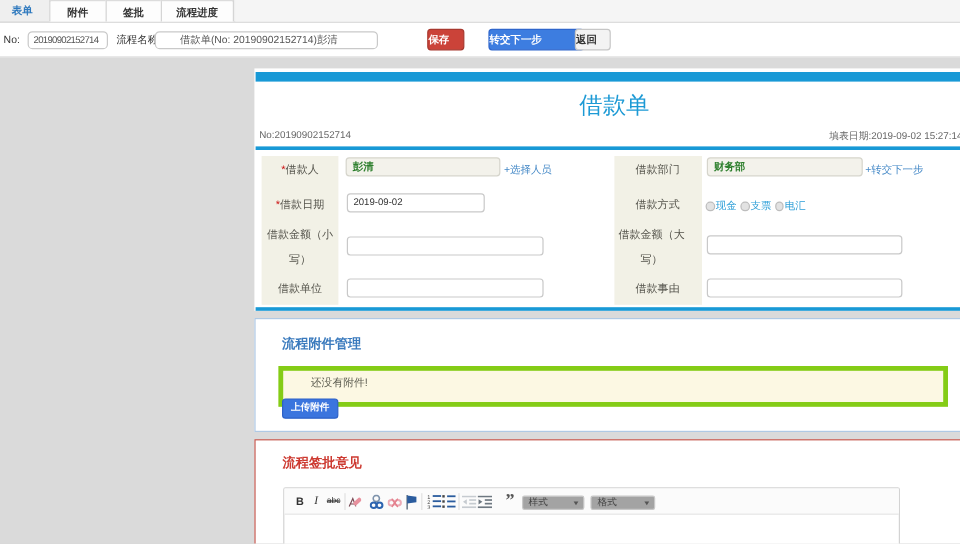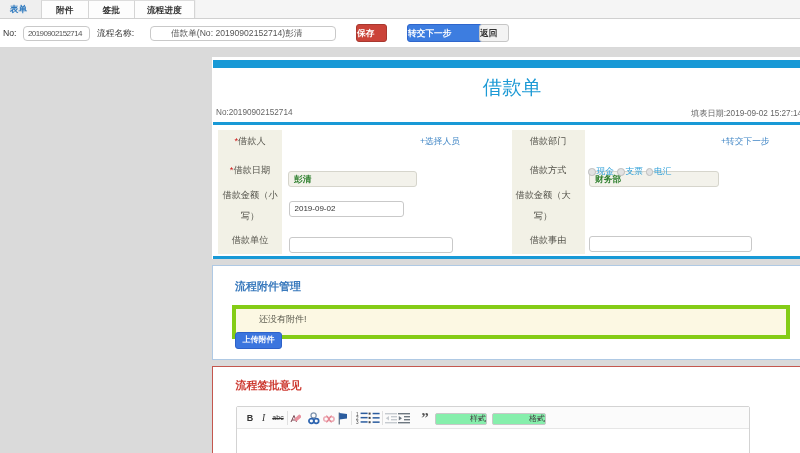--- a/index.html
+++ b/index.html
@@ -25,59 +25,59 @@
   #bluebar { position:absolute; left:1px; right:1px; top:2.5px; height:8.5px; background:#1899d6; }
   #ftitle { position:absolute; left:0; top:16.5px; width:100%; text-align:center; font-size:19.5px; color:#1d9ad5; }
   #norow { position:absolute; left:4px; top:51px; font-size:8.2px; color:#666; }
   #daterow { position:absolute; left:479px; top:51px; font-size:8.2px; color:#666; white-space:nowrap; }
   #bluesep { position:absolute; left:1px; right:1px; top:65.2px; height:2.6px; background:#1899d6; }
   #bluebot { position:absolute; left:1px; right:1px; top:199px; height:3.2px; background:#1899d6; }
 
   .cream { position:absolute; background:#f2f1e6; top:72.5px; height:124px; }
   .flabel { position:absolute; font-size:9.2px; color:#55544c; text-align:center; line-height:21px; }
   .flabel .req { color:#cc1111; }
-  .finput { position:absolute; height:16px; border:1px solid #c9c9c9; border-radius:3px; background:#fff; font-size:8.7px; color:#333; padding-left:5px; line-height:14px;margin-top:40px; }
+  .finput { position:absolute; height:16px; border:1px solid #c9c9c9; border-radius:3px; background:#fff; font-size:8.7px; color:#333; padding-left:5px; line-height:14px; }
   .finput.ro { background:#f3f2eb; border-color:#d6d5cc; color:#2d7f2d; font-weight:bold; }
   .flink { position:absolute; font-size:8.7px; color:#4287c6; }
   .radio { position:absolute; font-size:8.7px; color:#2d9fd8; line-height:8px; }
   .radio i { display:inline-block; width:7.5px; height:7.5px; border:1px solid #bdbdbd; background:#e2e2e2; border-radius:50%; vertical-align:-1.5px; margin-right:1px; }
 
   
   #attpanel { top:265px; height:94.5px; border:1px solid #afc9e4; }
   .sectitle { position:absolute; font-weight:bold; font-size:11px; }
   #attpanel .sectitle { left:22px; top:13px; color:#3a7abd; }
   #alert { position:absolute; left:19px; top:39px; width:558px; height:34px; background:#fcf8e3; border:4px solid #84cc16; font-size:9px; color:#5b5b4f; line-height:20px; padding-left:23px; }
   #upbtn { position:absolute; left:22px; top:66px; width:47px; height:16.5px; background:#3b75de; border:1px solid #2d61c8; border-radius:3px; color:#fff; font-weight:bold; font-size:8px; text-align:center; line-height:14.5px; }
 
   
   #signpanel { top:365.5px; height:120px; border:1px solid #c4574e; }
   #signpanel .sectitle { left:22.5px; top:11.5px; color:#cd3a31; }
   #editor { position:absolute; left:23px; top:39px; width:514px; height:200px; border:1px solid #d3d3d3; border-radius:2px; background:#fff; }
   #edtoolbar { position:absolute; left:0; top:0; right:0; height:22.5px; background:#fbfbfb; border-bottom:1px solid #e6e6e6; }
   .ti { position:absolute; top:0; height:22px; line-height:22px; text-align:center; color:#333; }
   .tsep { position:absolute; top:4px; width:1px; height:14px; background:#e0e0e0; }
-  .dd { position:absolute; top:6px; height:12px; border:1px solid #c8c8c8; border-radius:2px; background:#86efac; font-size:8px; color:#444; line-height:10px; padding-left:5px;text-align:right; }
+  .dd { position:absolute; top:6px; height:12px; border:1px solid #c8c8c8; border-radius:2px; background:#a3a3a3; font-size:8px; color:#444; line-height:10px; padding-left:5px; }
   .dd .car { position:absolute; right:4px; top:4px; width:0; height:0; border-left:2.5px solid transparent; border-right:2.5px solid transparent; border-top:3px solid #555; }
 </style>
 </head>
 <body>
 
 <div id="tabbar">
   <div class="tab active" style="left:0; width:37px;">表单</div>
   <div class="tab" style="left:40.5px; width:47.5px;">附件</div>
   <div class="tab" style="left:88px; width:45.5px;">签批</div>
   <div class="tab" style="left:133.5px; width:61.5px; border-right:1px solid #d5d5d5;">流程进度</div>
   <div style="position:absolute; left:195.5px; top:0; width:604px; height:18px; background:#f5f5f5;"></div>
 </div>
 
 <div id="toolbar">
   <div class="tlabel" style="left:3px;">No:</div>
   <div class="tinput" style="left:23px; width:67px; font-size:8px; letter-spacing:-0.6px;">20190902152714</div>
   <div class="tlabel" style="left:97px;">流程名称:</div>
-  <div class="tinput" style="left:150px; width:186px; font-size:8.6px;padding-left:20px;">借款单(No: 20190902152714)彭清</div>
+  <div class="tinput" style="left:129px; width:186px; font-size:8.6px;padding-left:20px;">借款单(No: 20190902152714)彭清</div>
   <div class="btn" style="left:356px; width:31px; background:#cb4339; border:1px solid #a8382f; color:#fff;">保存</div>
   <div class="btn" style="left:407px; width:80px; background:#3d7de0; border:1px solid #2f66cc; color:#fff;">转交下一步</div>
   <div class="btn" style="left:479px; width:30px; background:#f3f3f3; border:1px solid #c6c6c6; color:#333;">返回</div>
 </div>
 
 <div class="panel" id="mainpanel">
   <div id="bluebar"></div>
   <div id="ftitle">借款单</div>
   <div id="norow">No:20190902152714</div>
   <div id="daterow">填表日期:2019-09-02 15:27:14</div>

